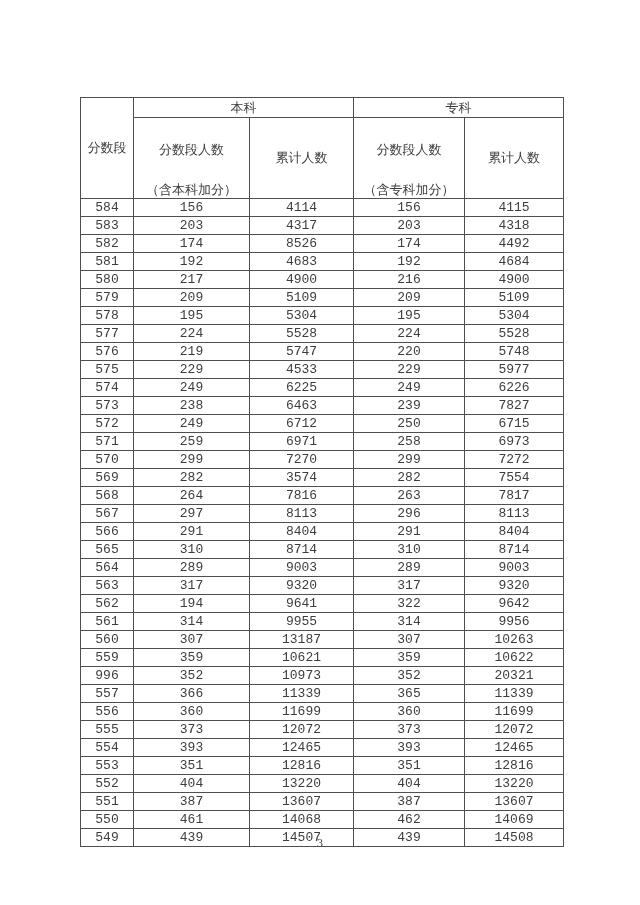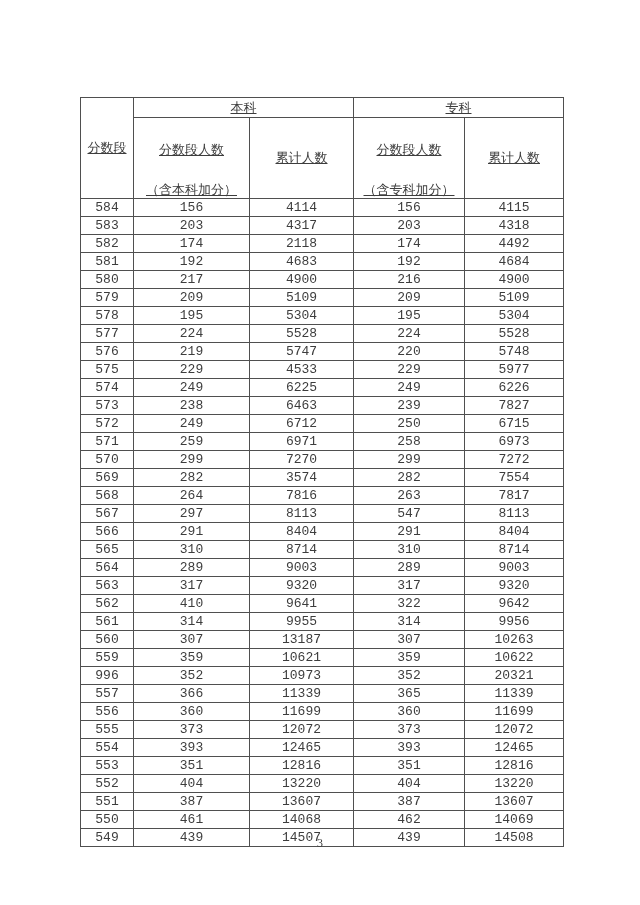--- a/index.html
+++ b/index.html
@@ -28,21 +28,20 @@
     vertical-align: middle;
     padding: 0;
     overflow: hidden;
     white-space: nowrap;
   }
   .score-table th {
     font-weight: normal;
     font-size: 13px;
     color: #3d3d3d;
     font-family: "Liberation Serif", "DejaVu Serif", serif;
-    text-decoration: underline;
   }
   .col-score    { width: 53px;  }
   .col-bk-count { width: 116px; }
   .col-bk-cum   { width: 104px; }
   .col-zk-count { width: 111px; }
   .col-zk-cum   { width: 99px;  }
   tr.group-row    { height: 20px; }
   tr.subhead-row  { height: 38px; }
   .two-line div { line-height: 17px; margin-top: 23px; }
   .score-table td {
@@ -105,21 +104,21 @@
         <tr>
           <td>583</td>
           <td>203</td>
           <td>4317</td>
           <td>203</td>
           <td>4318</td>
         </tr>
         <tr>
           <td>582</td>
           <td>174</td>
-          <td>2118</td>
+          <td>8526</td>
           <td>174</td>
           <td>4492</td>
         </tr>
         <tr>
           <td>581</td>
           <td>192</td>
           <td>4683</td>
           <td>192</td>
           <td>4684</td>
         </tr>
@@ -211,21 +210,21 @@
           <td>568</td>
           <td>264</td>
           <td>7816</td>
           <td>263</td>
           <td>7817</td>
         </tr>
         <tr>
           <td>567</td>
           <td>297</td>
           <td>8113</td>
-          <td>547</td>
+          <td>296</td>
           <td>8113</td>
         </tr>
         <tr>
           <td>566</td>
           <td>291</td>
           <td>8404</td>
           <td>291</td>
           <td>8404</td>
         </tr>
         <tr>
@@ -244,21 +243,21 @@
         </tr>
         <tr>
           <td>563</td>
           <td>317</td>
           <td>9320</td>
           <td>317</td>
           <td>9320</td>
         </tr>
         <tr>
           <td>562</td>
-          <td>410</td>
+          <td>194</td>
           <td>9641</td>
           <td>322</td>
           <td>9642</td>
         </tr>
         <tr>
           <td>561</td>
           <td>314</td>
           <td>9955</td>
           <td>314</td>
           <td>9956</td>

